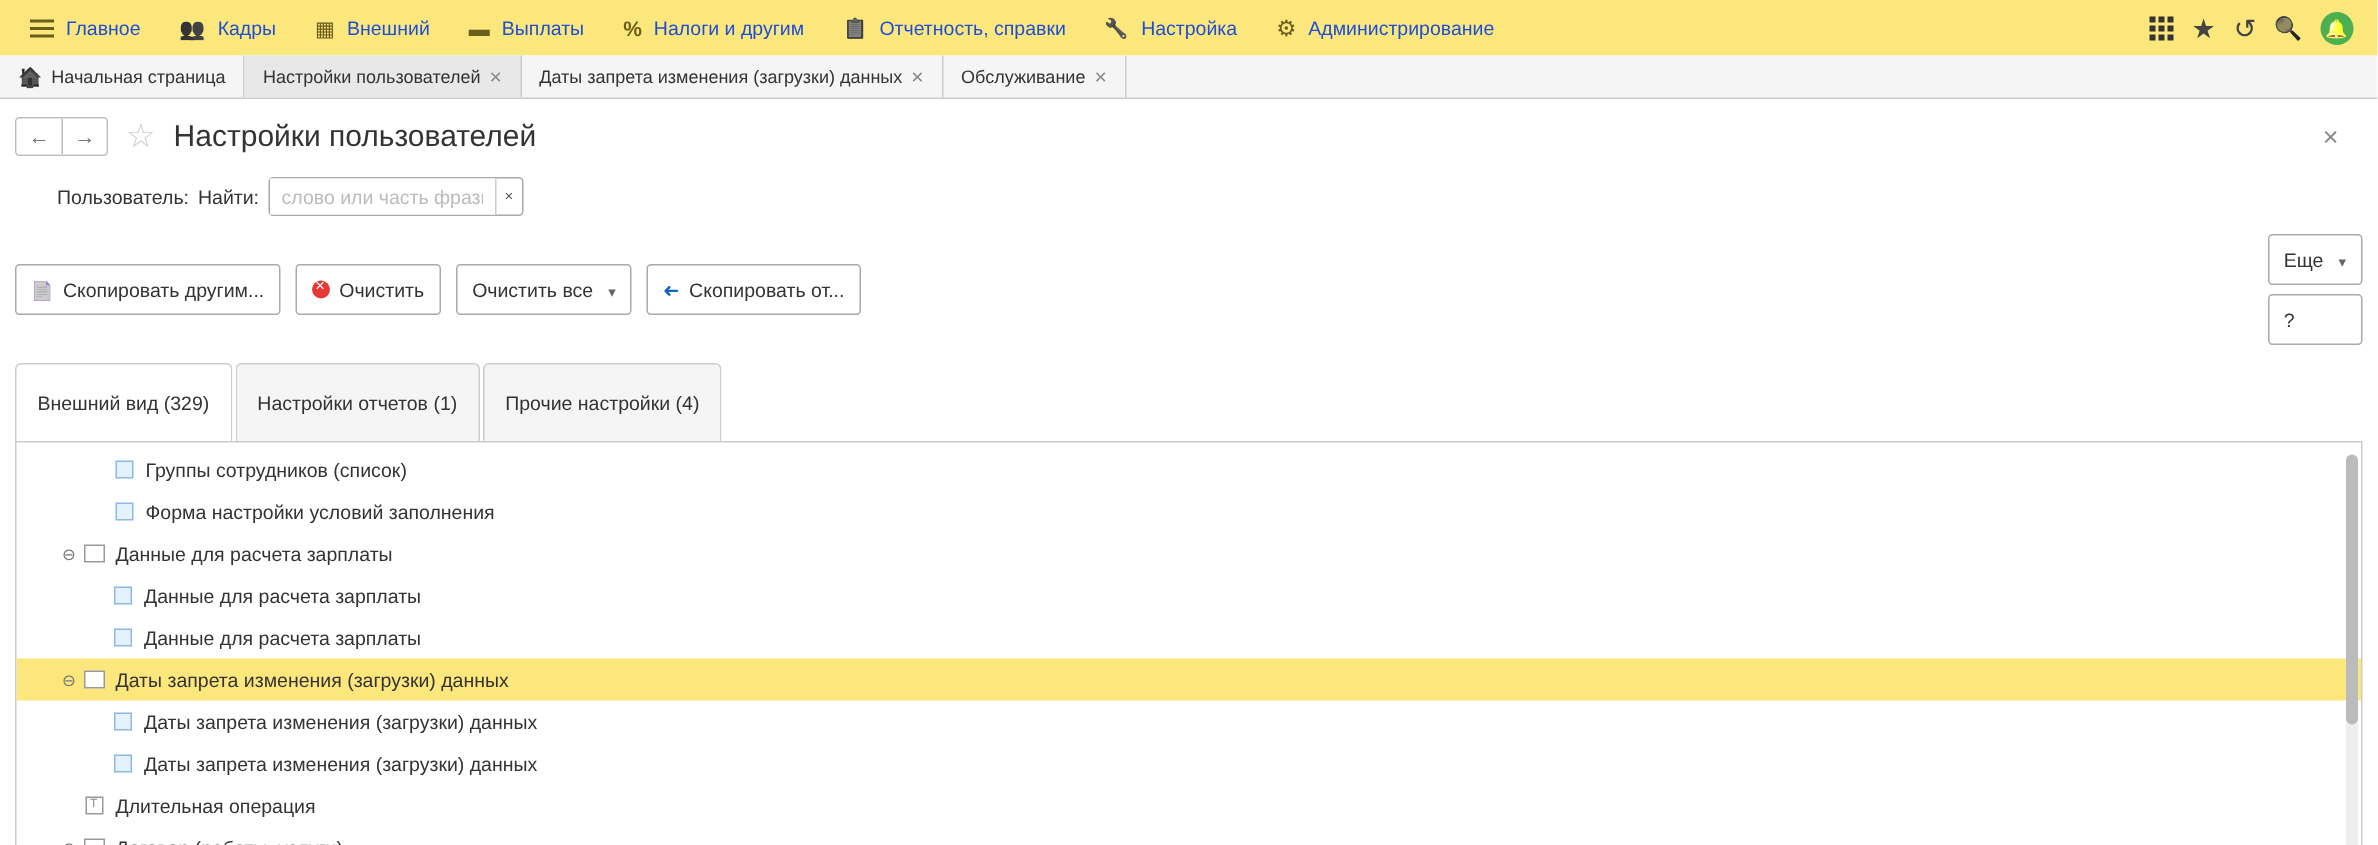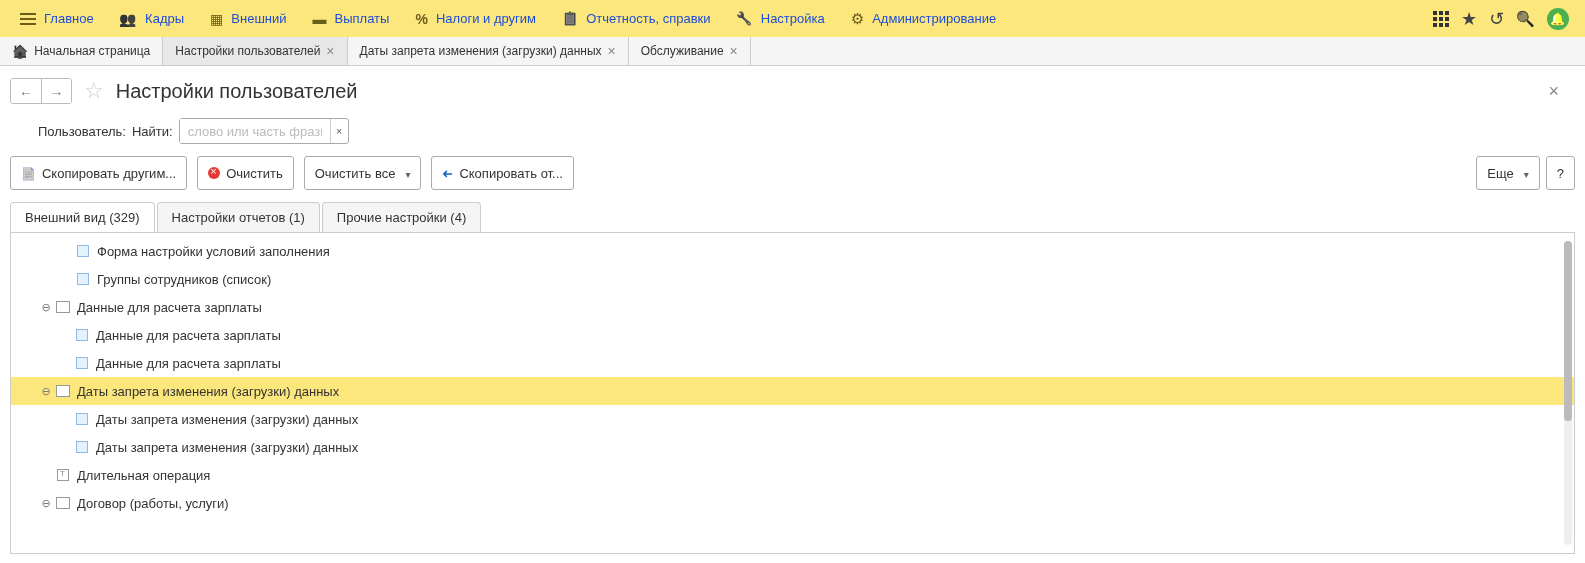--- a/index.html
+++ b/index.html
@@ -55,25 +55,25 @@
 .search-input::placeholder { color: #bbb; }
 
 
 .toolbar { display: flex; align-items: center; gap: 10px; padding: 6px 10px; }
 .btn { display: flex; align-items: center; gap: 6px; border: 1px solid #aaa; border-radius: 3px; background: #fff; padding: 16px 10px; height: 26px; cursor: pointer; font-size: 13px; }
 .btn .drop::after { content: "▾"; font-size: 10px; margin-left: 4px; color: #666; }
 .icon-copy-green::before { content: "📄"; font-size: 12px; filter: hue-rotate(60deg) brightness(0.8); }
 .icon-red-circle { width: 12px; height: 12px; border-radius: 50%; background: #e53935; display: inline-block; position: relative; }
 .icon-red-circle::after { content: "×"; color: #fff; font-size: 11px; position: absolute; top: -2px; left: 2px; }
 .icon-blue-arrow::before { content: "➜"; color: #1565c0; font-size: 13px; transform: scaleX(-1); display:inline-block;}
-.toolbar-right { margin-left: auto; display: flex; gap: 6px; }
+.toolbar-right { margin-left: auto; display: flex; gap: 6px; flex-direction: column; }
 
 
 .sub-tabs { display: flex; margin: 6px 10px 0 10px; }
-.sub-tab { padding: 7px 14px; border: 1px solid #ccc; border-bottom: none; background: #f5f5f5; cursor: pointer; font-size: 13px; border-radius: 4px 4px 0 0; margin-right: 2px; }
+.sub-tab { padding: 18px 14px; border: 1px solid #ccc; border-bottom: none; background: #f5f5f5; cursor: pointer; font-size: 13px; border-radius: 4px 4px 0 0; margin-right: 2px; }
 .sub-tab.active { background: #fff; position: relative; z-index: 2; }
 
 
 .tree-panel { margin: 0 10px; border: 1px solid #ccc; height: 322px; overflow: hidden; position: relative; }
 .tree-scroll-track { position: absolute; right: 2px; top: 8px; bottom: 8px; width: 8px; background: #eee; border-radius: 4px; }
 .tree-scroll-thumb { position: absolute; width: 8px; background: #bbb; border-radius: 4px; top: 0; height: 180px; }
 .tree { padding: 4px 0; }
 .tree-row { display: flex; align-items: center; height: 28px; font-size: 13px; cursor: pointer; }
 .tree-row.selected { background: #fce77d; }
 .indent-1 { padding-left: 64px; }
@@ -222,28 +222,28 @@
   <div class="sub-tab">Прочие настройки (4)</div>
 </div>
 
 <div class="tree-panel">
   <div class="tree">
 
     <div class="tree-row indent-1">
       <span class="tree-icon">
           <span class="item-icon"></span>
         </span>
+      <span>Группы сотрудников (список)</span>
+    </div>
+
+    <div class="tree-row indent-1">
+      <span class="tree-icon">
+          <span class="item-icon"></span>
+        </span>
       <span>Форма настройки условий заполнения</span>
-    </div>
-
-    <div class="tree-row indent-1">
-      <span class="tree-icon">
-          <span class="item-icon"></span>
-        </span>
-      <span>Группы сотрудников (список)</span>
     </div>
 
     <div class="tree-row indent-0">
       <span class="toggle">⊖</span>
       <span class="tree-icon">
           <span class="folder-icon"></span>
         </span>
       <span>Данные для расчета зарплаты</span>
     </div>
 

